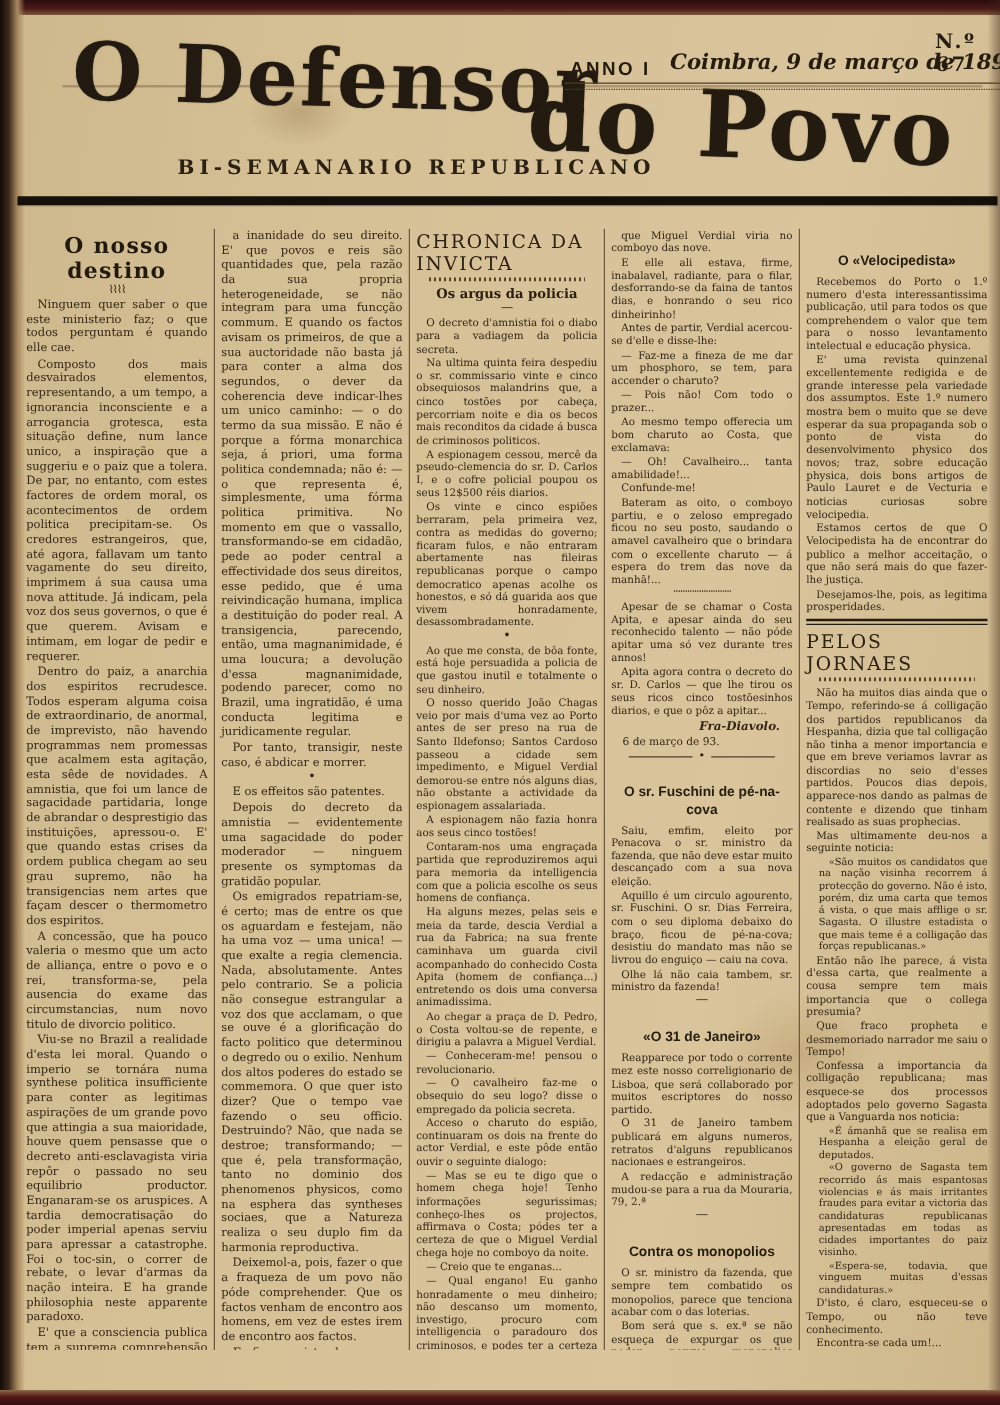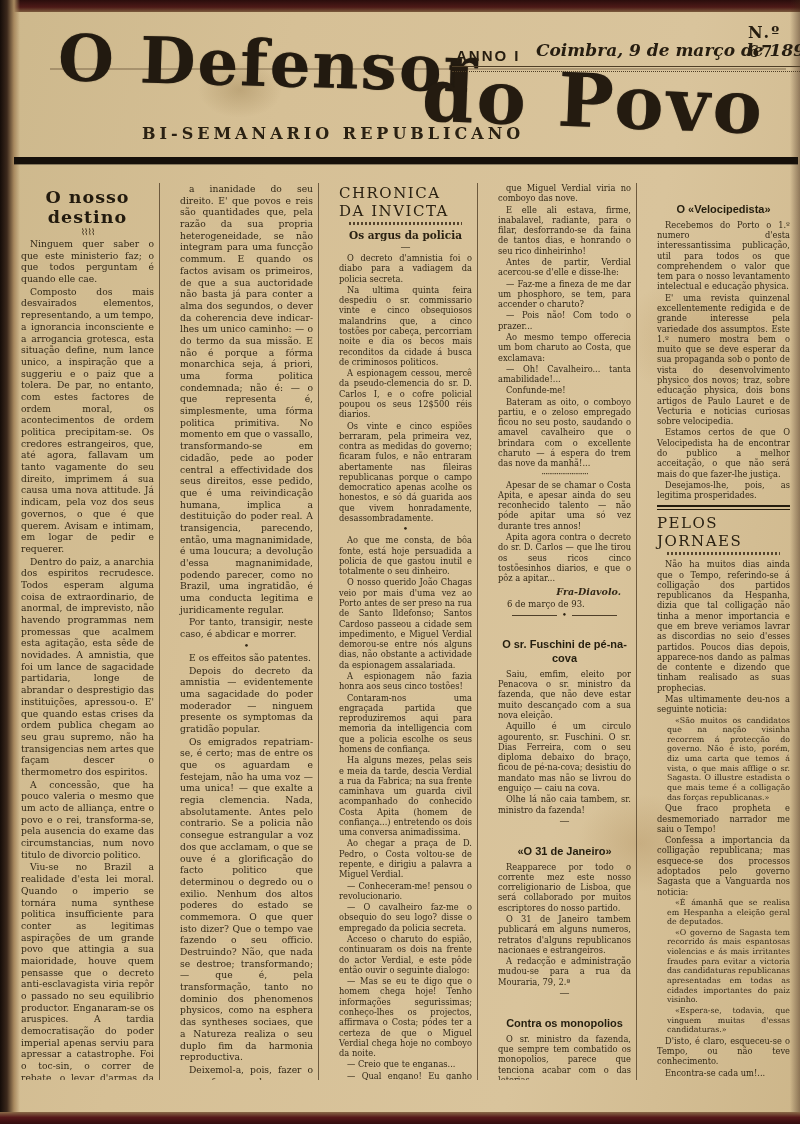--- a/index.html
+++ b/index.html
@@ -22,21 +22,21 @@
   .m-title2{position:absolute;left:402px;top:46px;font-weight:bold;font-size:74px;color:#241b10;transform:rotate(2.2deg);letter-spacing:3px;white-space:nowrap;text-shadow:0 0 1px rgba(40,30,15,.6);}
   .m-sub{position:absolute;left:122px;top:112px;font-weight:bold;font-size:16px;letter-spacing:4px;color:#2a2113;white-space:nowrap;}
   .m-anno{position:absolute;left:436px;top:35px;font-family:Liberation Sans, sans-serif;font-weight:bold;font-size:15px;letter-spacing:2px;color:#261d10;}
   .m-date{position:absolute;left:516px;top:28px;font-weight:bold;font-style:italic;font-size:17px;color:#261d10;white-space:nowrap;}
   .m-num{position:absolute;left:728px;top:11px;font-weight:bold;font-size:16px;letter-spacing:2px;color:#261d10;}
   .m-rule{position:absolute;left:432px;top:54px;width:348px;height:4px;border-top:1px solid #4e3e26;border-bottom:1px dotted #4e3e26;}
   .black-bar{position:absolute;left:14px;top:157px;right:2px;height:7px;background:#16100a;box-shadow:0 1px 0 rgba(0,0,0,.35);}
   
   .cols{position:absolute;left:16px;top:183px;right:5px;height:897px;display:flex;}
   .col{flex:1 1 0;padding:0 5px;overflow:hidden;color:#322817;}
-  .col + .col{border-left:1px solid #6d5a3e;padding-left:20px;}
+  .col + .col{border-left:1px solid #6d5a3e;}
   .col-lg p{font-size:9.2px;line-height:1.27;text-align:justify;text-indent:9px;margin:0 0 1px;}
   .col-sm p{font-size:8.3px;line-height:1.24;text-align:justify;text-indent:8px;margin:0 0 1px;}
   .b-h1{font-weight:bold;font-size:17.5px;text-align:center;color:#221a0e;margin:4px 0 1px;letter-spacing:1px;}
   .b-chron{font-size:15px;font-weight:400;text-align:left;letter-spacing:1.5px;color:#2a2112;margin:1px 0 0;}
   .b-h2{font-family:"Liberation Sans",sans-serif;font-weight:bold;font-size:11px;text-align:center;color:#241e0f;margin:20px 0 3px;line-height:1.25;}
   .b-sub{font-weight:bold;font-size:10.5px;text-align:center;color:#2a2112;margin:3px 0 2px;}
   .b-sig{font-weight:bold;font-style:italic;font-size:9.5px;text-align:right;padding-right:10px;margin:3px 0 1px;}
   .b-date{font-size:8.5px;margin:2px 0;text-indent:9px;}
   .b-orn{text-align:center;font-size:9px;letter-spacing:-1px;color:#3a2e1a;margin:0 0 2px;line-height:8px;}
   .b-dot{text-align:center;font-size:10px;margin:2px 0;line-height:8px;}
@@ -148,20 +148,21 @@
         <p class="b-p">Recebemos do Porto o 1.º numero d'esta interessantissima publicação, util para todos os que comprehendem o valor que tem para o nosso levantamento intelectual e educação physica.</p>
         <p class="b-p">E' uma revista quinzenal excellentemente redigida e de grande interesse pela variedade dos assumptos. Este 1.º numero mostra bem o muito que se deve esperar da sua propaganda sob o ponto de vista do desenvolvimento physico dos novos; traz, sobre educação physica, dois bons artigos de Paulo Lauret e de Vecturia e noticias curiosas sobre velocipedia.</p>
         <p class="b-p">Estamos certos de que O Velocipedista ha de encontrar do publico a melhor acceitação, o que não será mais do que fazer-lhe justiça.</p>
         <p class="b-p">Desejamos-lhe, pois, as legitima prosperidades.</p>
         <div class="b-dbl"></div>
         <div class="b-chron">PELOS JORNAES</div>
         <div class="b-wavy"></div>
         <p class="b-p">Não ha muitos dias ainda que o Tempo, referindo-se á colligação dos partidos republicanos da Hespanha, dizia que tal colligação não tinha a menor importancia e que em breve veriamos lavrar as discordias no seio d'esses partidos. Poucos dias depois, apparece-nos dando as palmas de contente e dizendo que tinham realisado as suas prophecias.</p>
         <p class="b-p">Mas ultimamente deu-nos a seguinte noticia:</p>
         <p class="b-q">«São muitos os candidatos que na nação visinha recorrem á protecção do governo. Não é isto, porém, diz uma carta que temos á vista, o que mais afflige o sr. Sagasta. O illustre estadista o que mais teme é a colligação das forças republicanas.»</p>
+        <p class="b-p">Então não lhe parece, á vista d'essa carta, que realmente a cousa sempre tem mais importancia que o collega presumia?</p>
         <p class="b-p">Que fraco propheta e desmemoriado narrador me saiu o Tempo!</p>
         <p class="b-p">Confessa a importancia da colligação republicana; mas esquece-se dos processos adoptados pelo governo Sagasta que a Vanguarda nos noticia:</p>
         <p class="b-q">«É ámanhã que se realisa em Hespanha a eleição geral de deputados.</p>
         <p class="b-q">«O governo de Sagasta tem recorrido ás mais espantosas violencias e ás mais irritantes fraudes para evitar a victoria das candidaturas republicanas apresentadas em todas as cidades importantes do paiz visinho.</p>
         <p class="b-q">«Espera-se, todavia, que vinguem muitas d'essas candidaturas.»</p>
         <p class="b-p">D'isto, é claro, esqueceu-se o Tempo, ou não teve conhecimento.</p>
         <p class="b-p">Encontra-se cada um!...</p>
         <div class="b-dot">•</div>
         <p class="b-p">Mudaram os ventos, mudaram os tempos.</p>
       </div>

